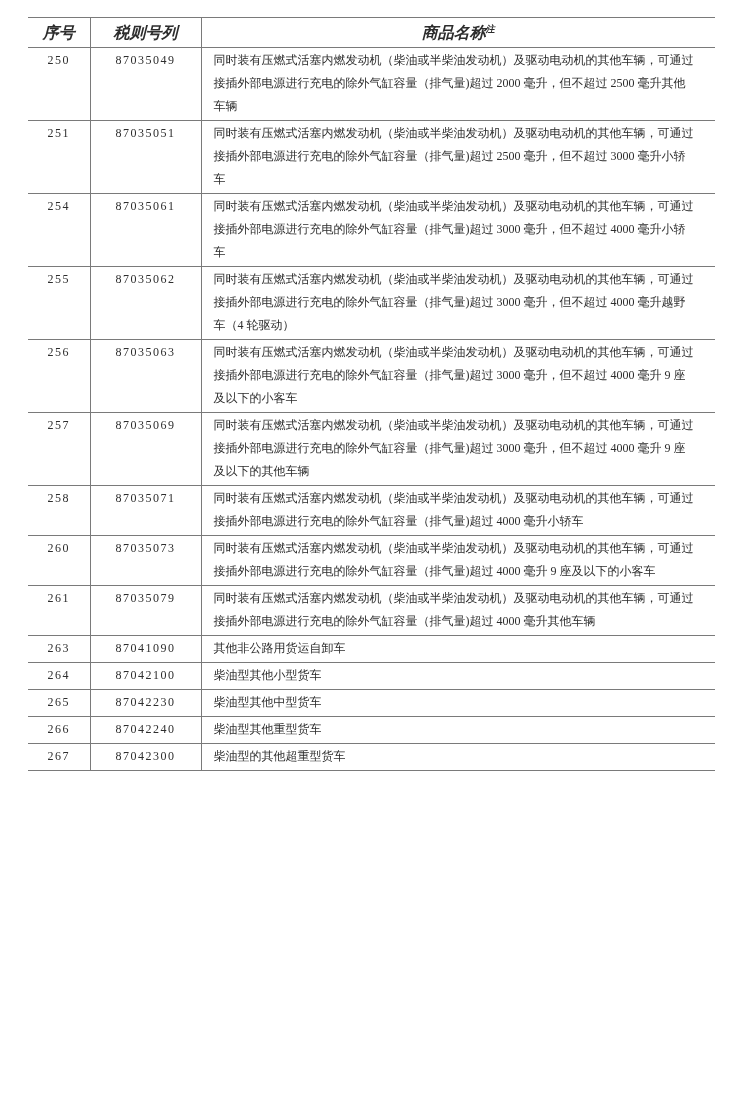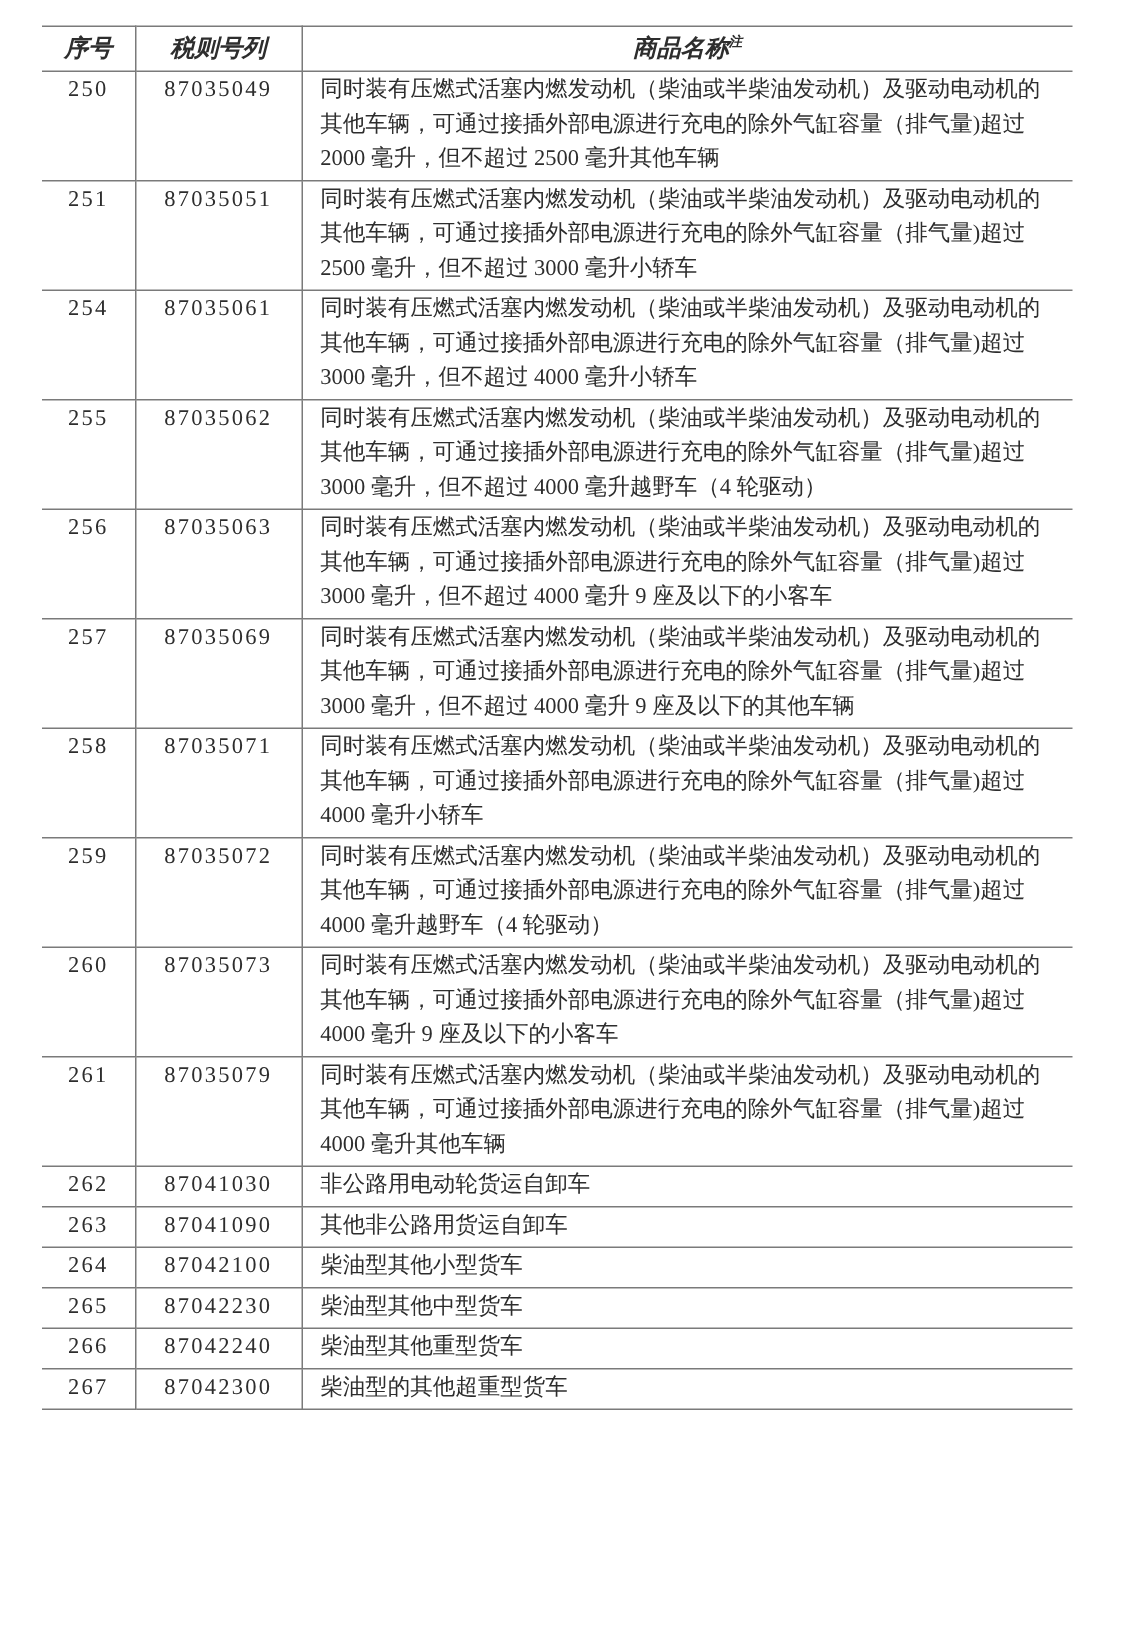--- a/index.html
+++ b/index.html
@@ -54,21 +54,21 @@
   thead sup {
     font-size: 9px;
     font-weight: bold;
     vertical-align: super;
     line-height: 0;
   }
 
   tbody td {
     border-bottom: 1.5px solid var(--line);
     vertical-align: top;
-    font-size: 15px;
+    font-size: 12px;
     line-height: 23px;
     padding: 1px 0 2px 0;
   }
   tbody td:nth-child(1),
   tbody td:nth-child(2) {
     text-align: center;
     border-right: 1.5px solid var(--line);
     letter-spacing: 1.5px;
     font-variant-numeric: tabular-nums;
   }
@@ -125,38 +125,28 @@
           <td>257</td>
           <td>87035069</td>
           <td>同时装有压燃式活塞内燃发动机（柴油或半柴油发动机）及驱动电动机的其他车辆，可通过接插外部电源进行充电的除外气缸容量（排气量)超过 3000 毫升，但不超过 4000 毫升 9 座及以下的其他车辆</td>
         </tr>
         <tr>
           <td>258</td>
           <td>87035071</td>
           <td>同时装有压燃式活塞内燃发动机（柴油或半柴油发动机）及驱动电动机的其他车辆，可通过接插外部电源进行充电的除外气缸容量（排气量)超过 4000 毫升小轿车</td>
         </tr>
         <tr>
-          <td>259</td>
-          <td>87035072</td>
-          <td>同时装有压燃式活塞内燃发动机（柴油或半柴油发动机）及驱动电动机的其他车辆，可通过接插外部电源进行充电的除外气缸容量（排气量)超过 4000 毫升越野车（4 轮驱动）</td>
-        </tr>
-        <tr>
           <td>260</td>
           <td>87035073</td>
           <td>同时装有压燃式活塞内燃发动机（柴油或半柴油发动机）及驱动电动机的其他车辆，可通过接插外部电源进行充电的除外气缸容量（排气量)超过 4000 毫升 9 座及以下的小客车</td>
         </tr>
         <tr>
           <td>261</td>
           <td>87035079</td>
           <td>同时装有压燃式活塞内燃发动机（柴油或半柴油发动机）及驱动电动机的其他车辆，可通过接插外部电源进行充电的除外气缸容量（排气量)超过 4000 毫升其他车辆</td>
-        </tr>
-        <tr>
-          <td>262</td>
-          <td>87041030</td>
-          <td>非公路用电动轮货运自卸车</td>
         </tr>
         <tr>
           <td>263</td>
           <td>87041090</td>
           <td>其他非公路用货运自卸车</td>
         </tr>
         <tr>
           <td>264</td>
           <td>87042100</td>
           <td>柴油型其他小型货车</td>

